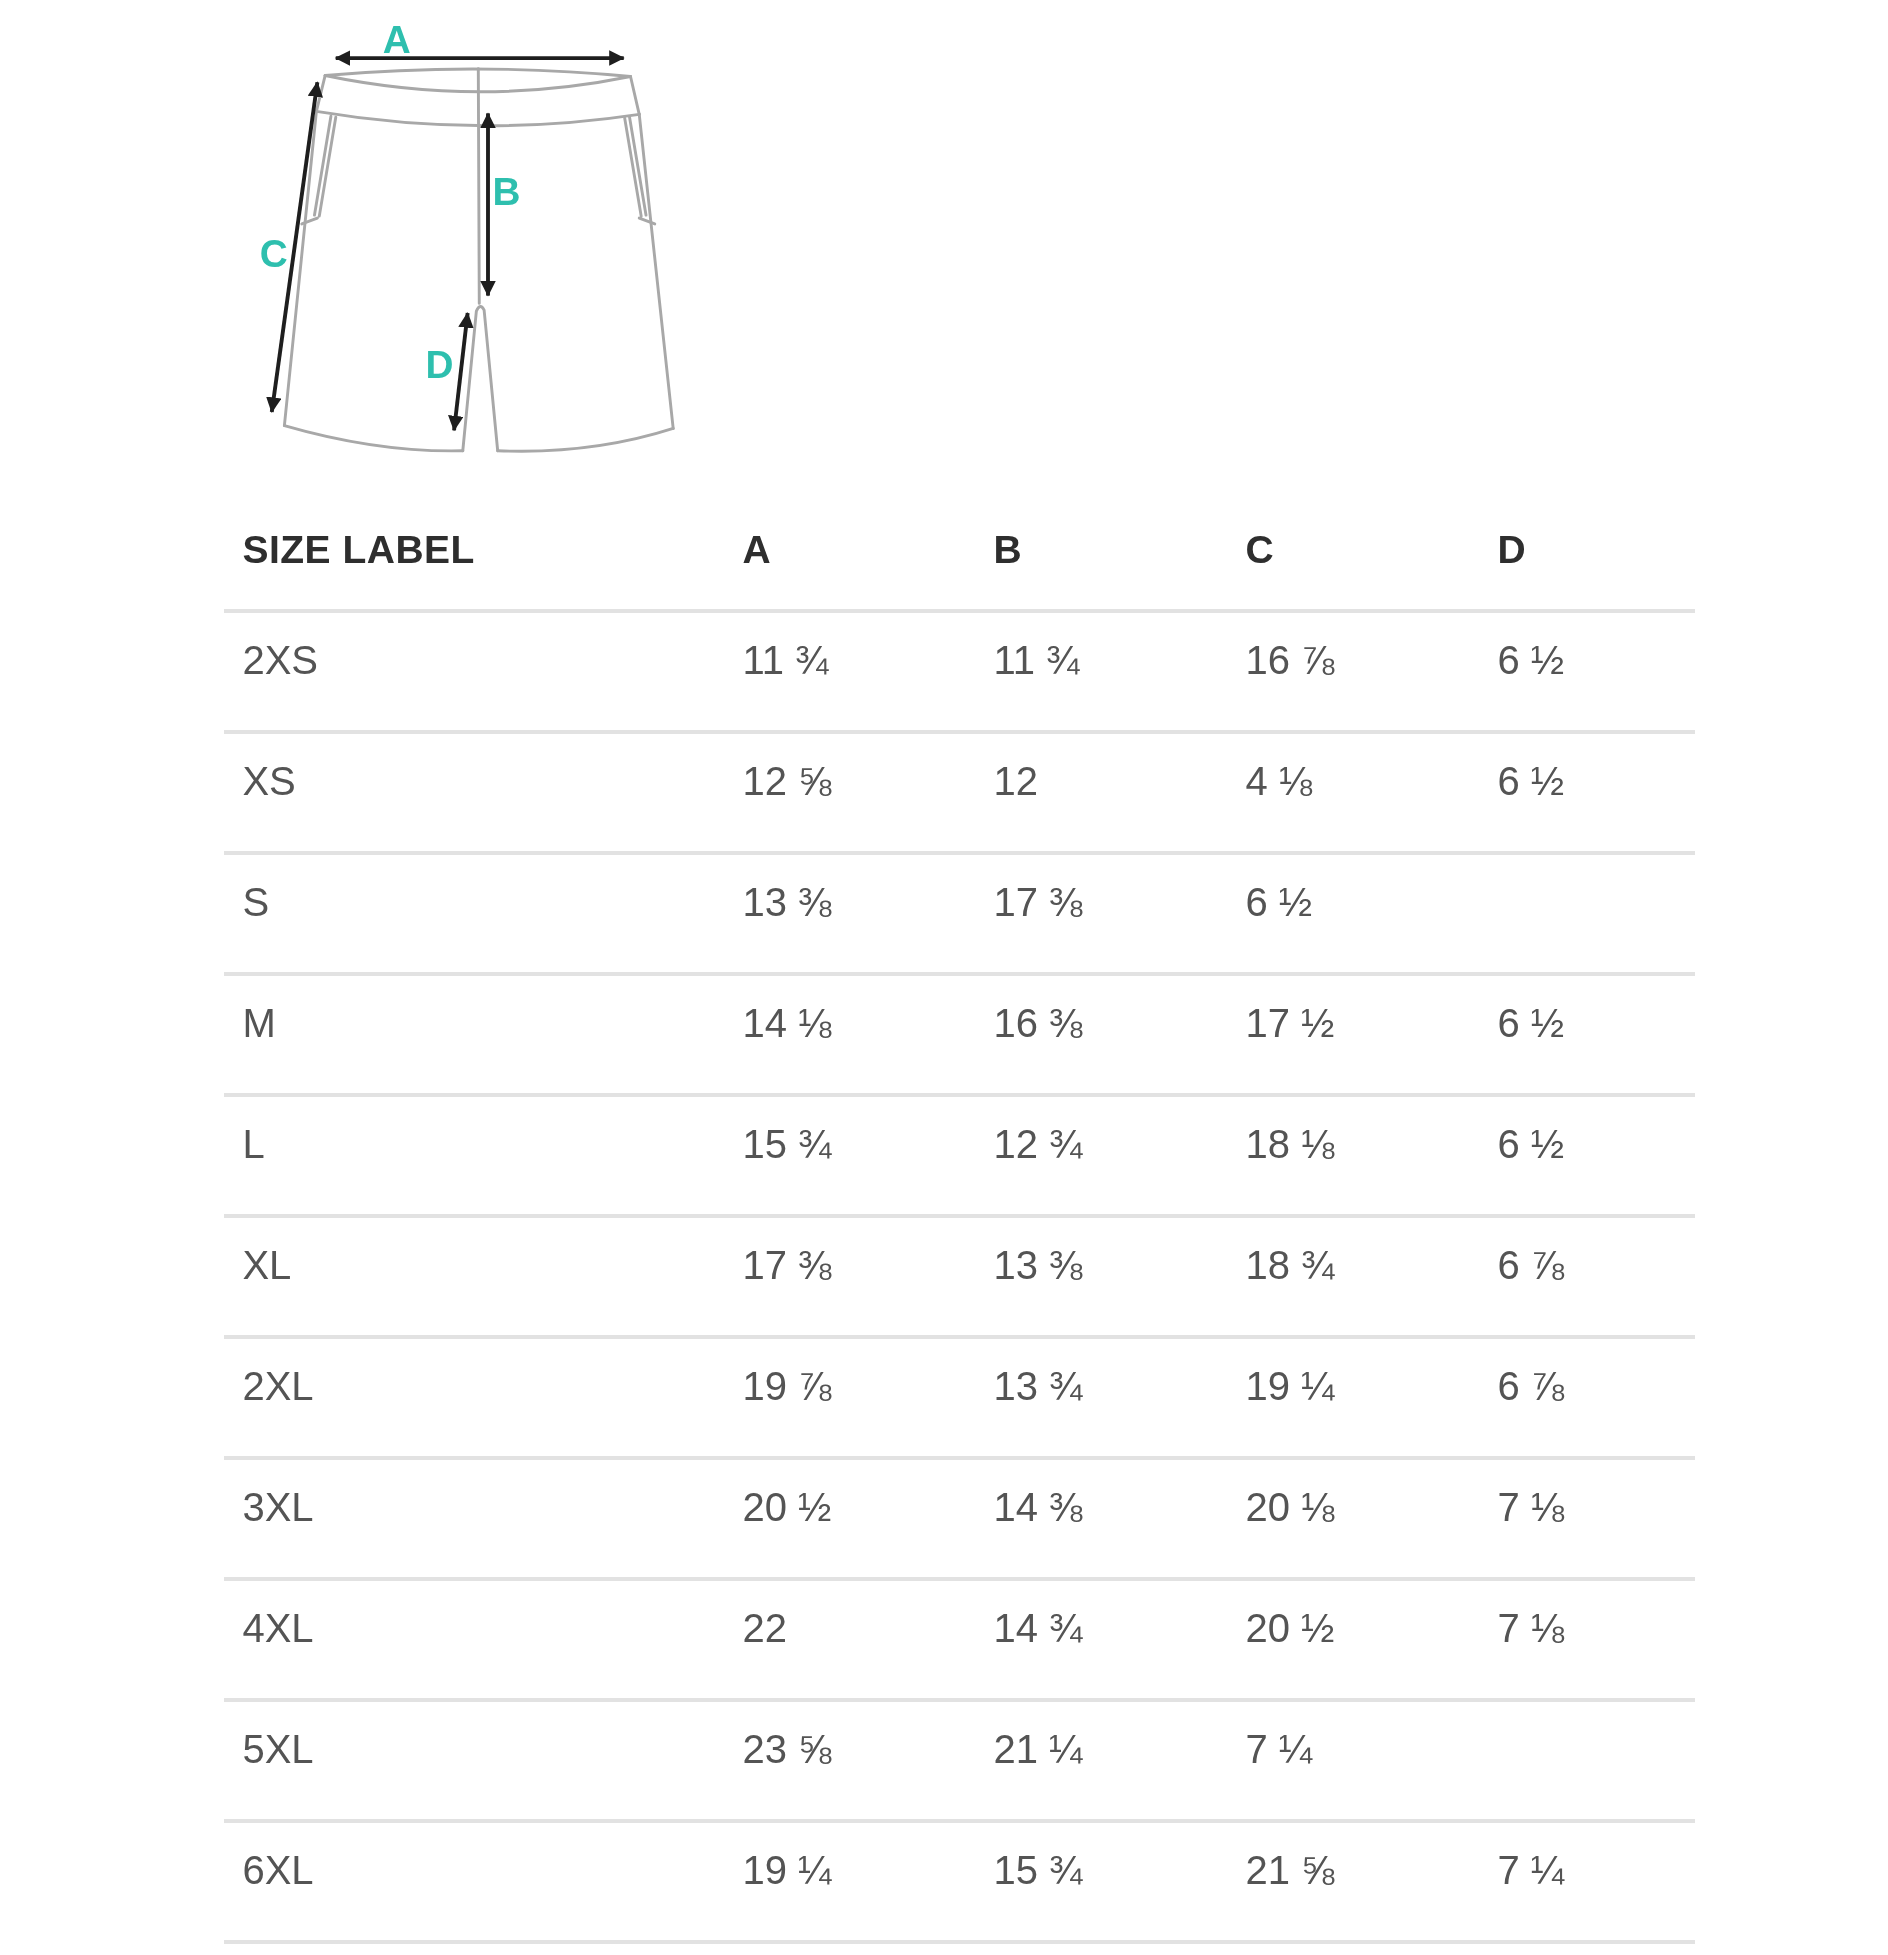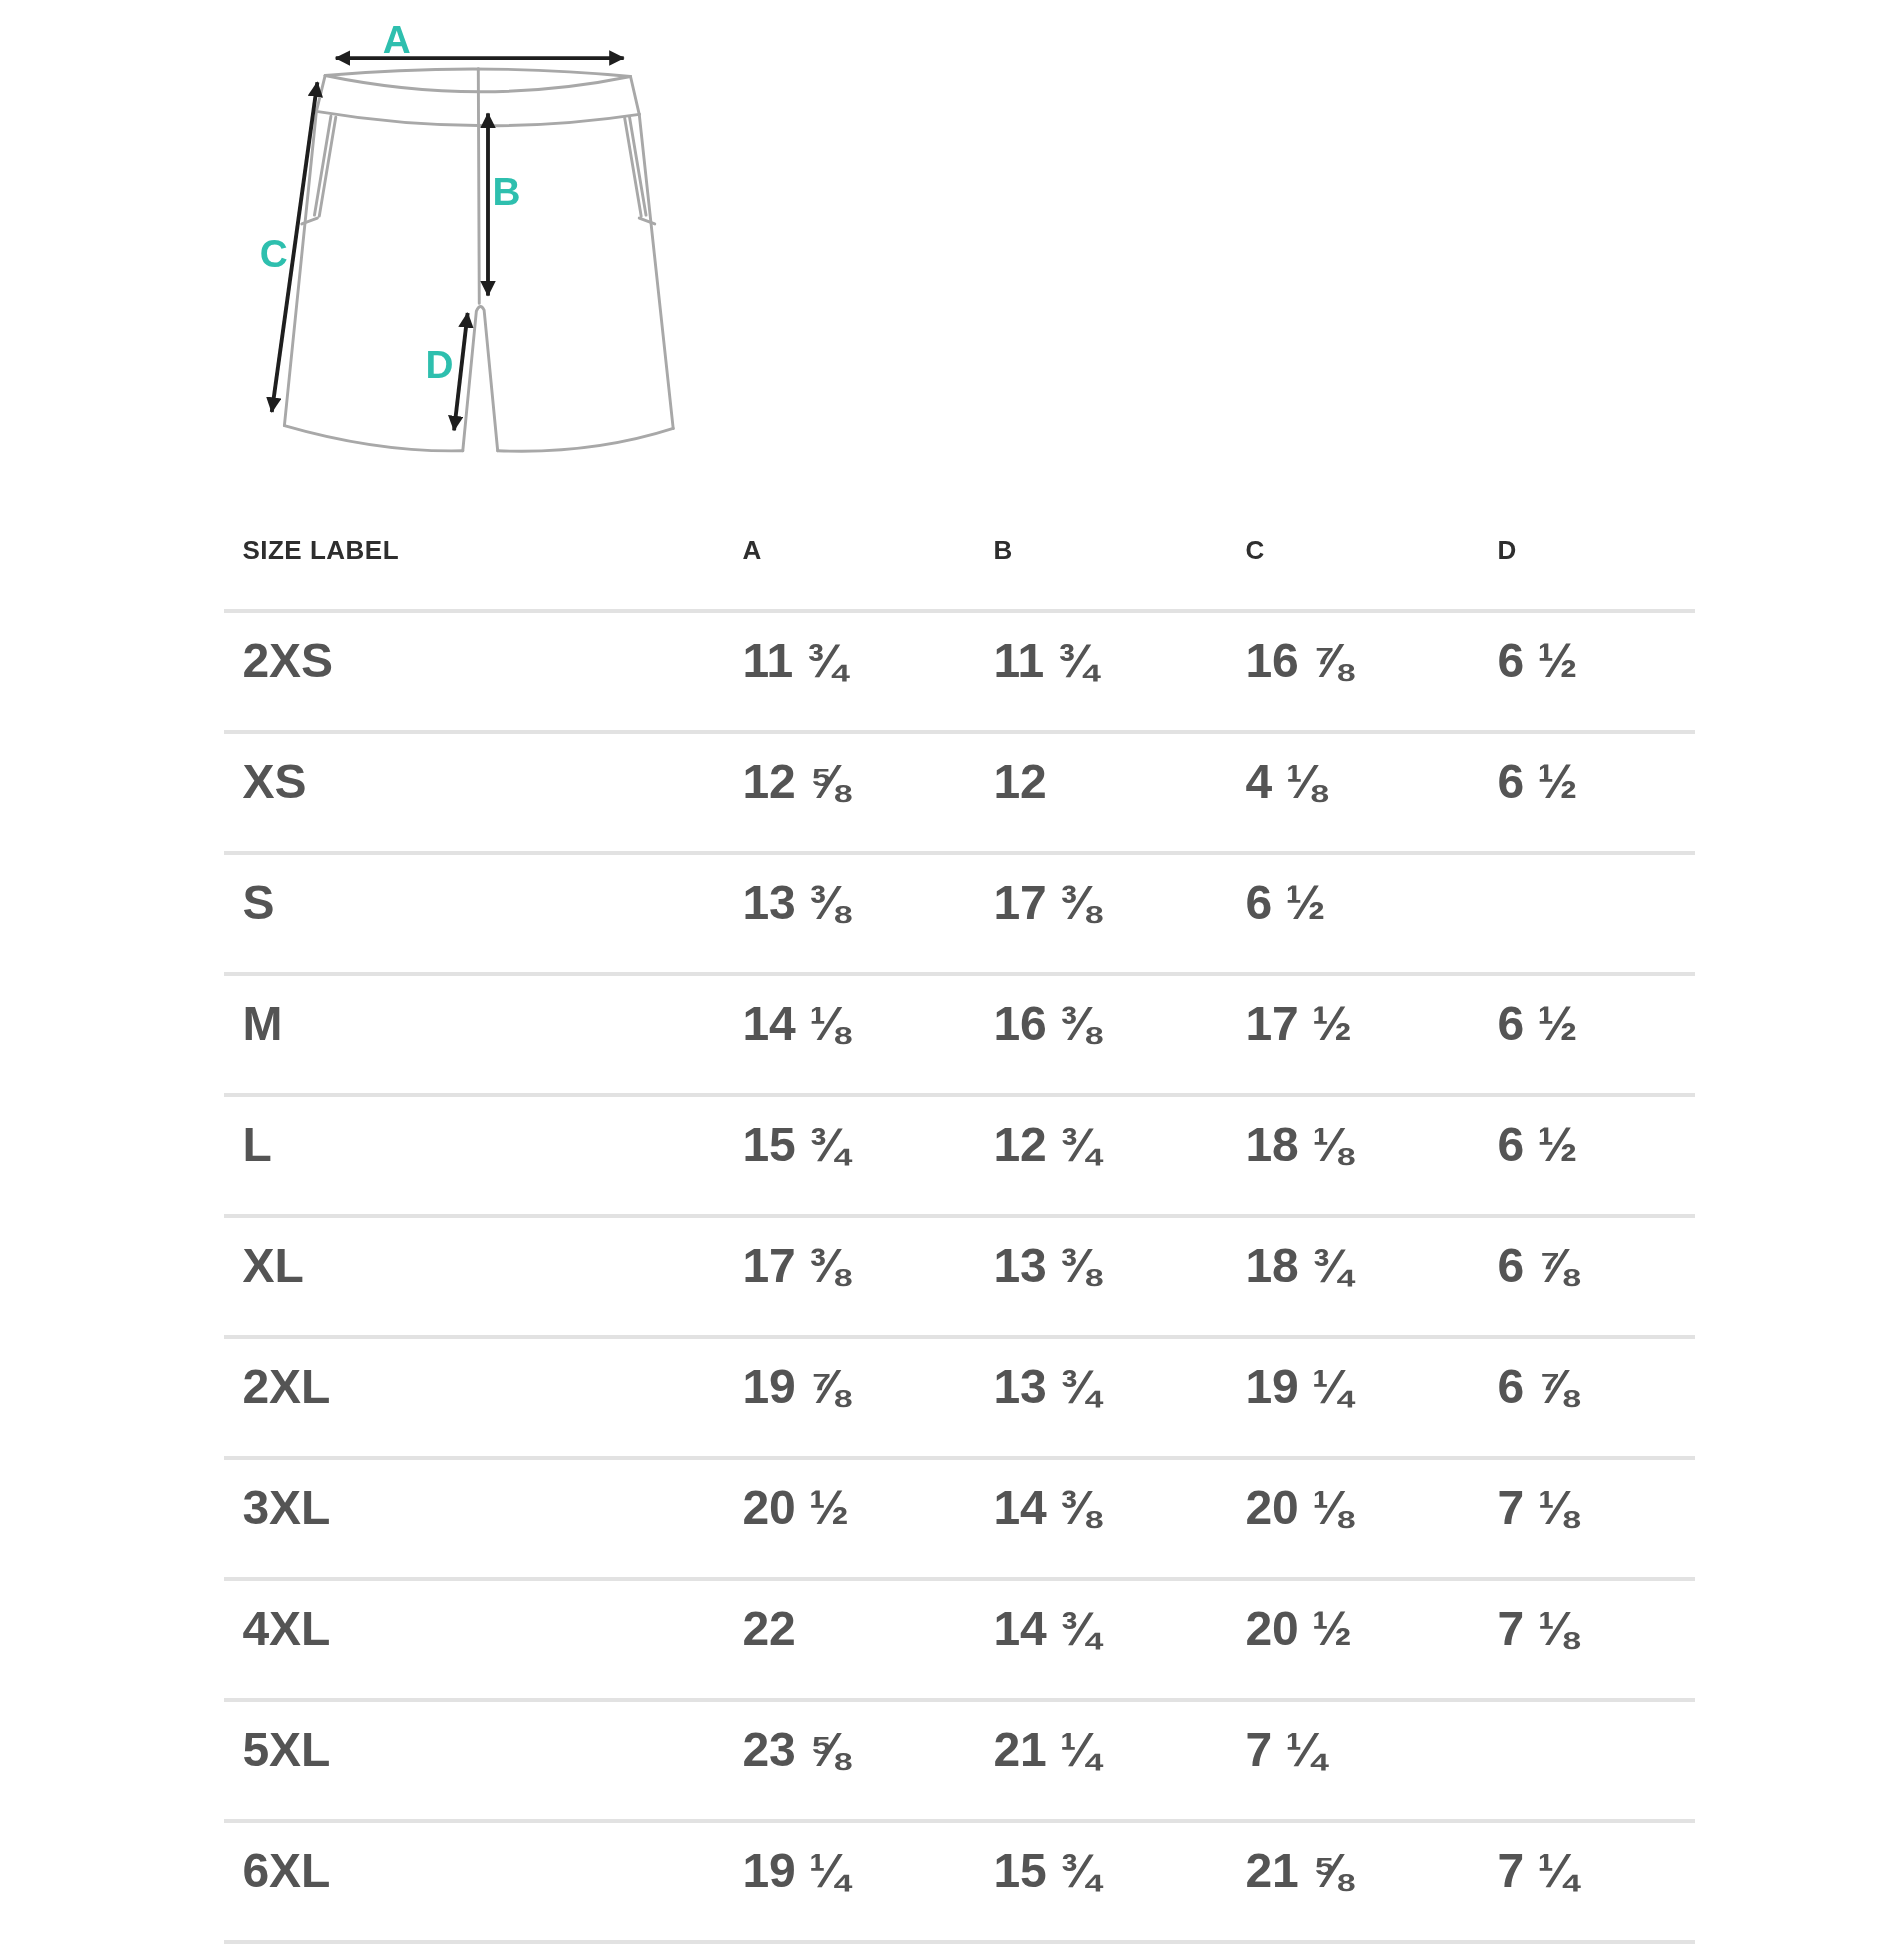--- a/index.html
+++ b/index.html
@@ -13,23 +13,23 @@
   .mlabel{fill:#2ebfae;font-size:40px;font-weight:bold;text-anchor:middle;}
   .size-table{position:absolute;left:224px;top:514px;width:1471px;}
   .tr{
     display:grid;grid-template-columns:500px 251px 252px 252px 1fr;
     box-sizing:border-box;border-bottom:4.9px solid #e2e2e2;
   }
   .tr.thead{height:99px;}
   .tr.body-row{height:121px;}
   .cell{
     display:flex;align-items:center;padding-left:18.4px;padding-bottom:23px;
-    font-size:48px;color:#545454;white-space:nowrap;font-weight:bold;
+    font-size:40px;color:#545454;white-space:nowrap;
   }
-  .thead .cell{font-size:26px;font-weight:bold;color:#2e2e2e;padding-bottom:23px;letter-spacing:0.5px;}
+  .thead .cell{font-size:39px;font-weight:bold;color:#2e2e2e;padding-bottom:23px;letter-spacing:0.5px;}
 </style>
 </head>
 <body>
 
 <div class="page">
 
   <svg class="diagram-svg" viewBox="240 15 460 455">
     <defs>
       <marker id="ah" orient="auto-start-reverse" markerUnits="userSpaceOnUse" markerWidth="22" markerHeight="18" refX="15" refY="8">
         <path d="M0,0 L16,8 L0,16 Z" fill="#1e1e1e"></path>

